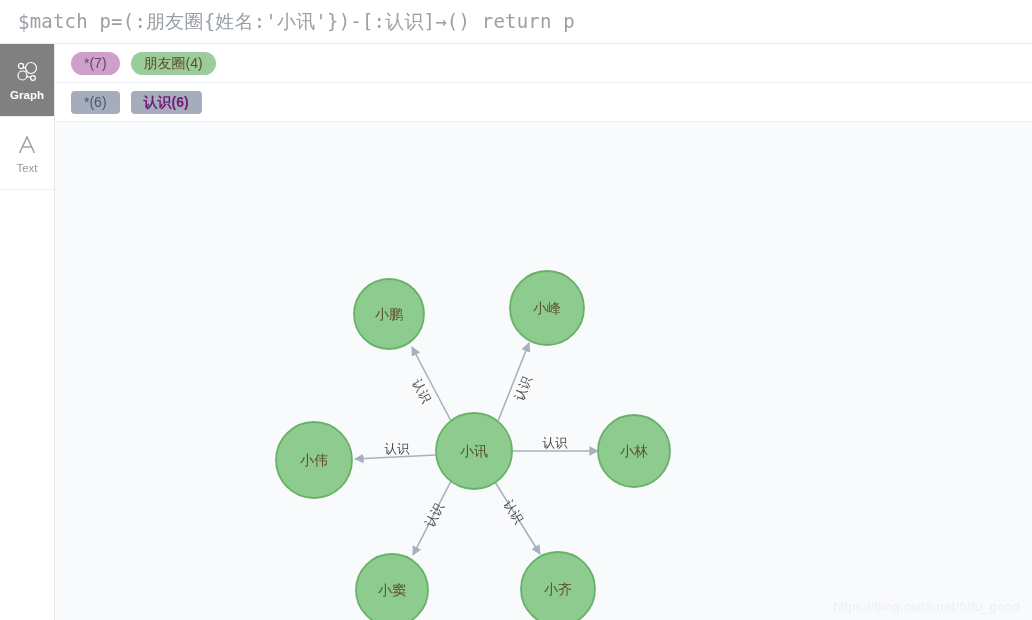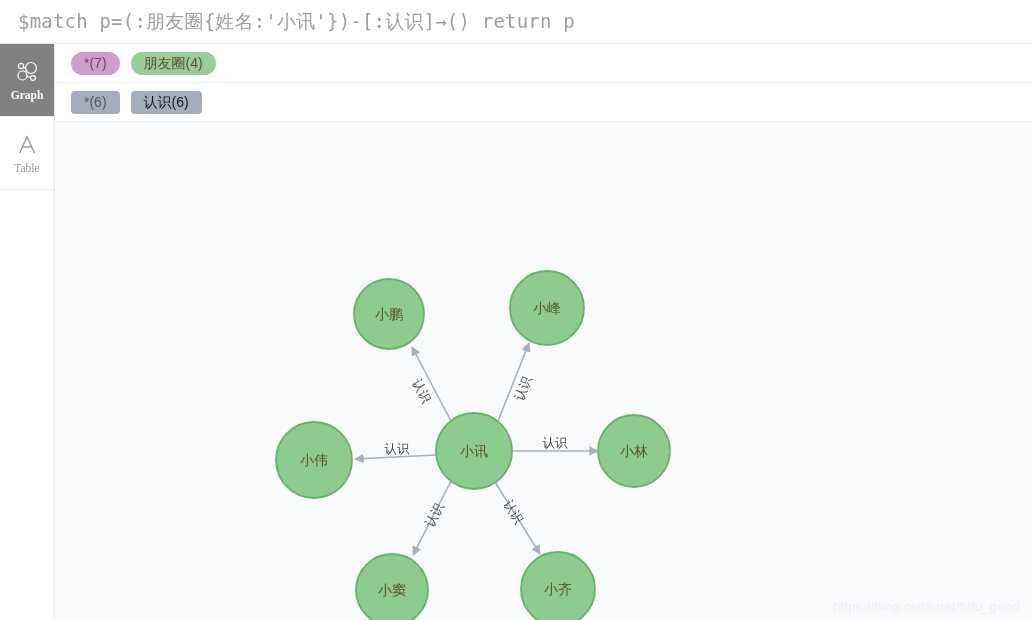--- a/index.html
+++ b/index.html
@@ -51,21 +51,20 @@
     height: 73px;
     box-sizing: border-box;
     border-bottom: 1px solid #eceff3;
     display: flex;
     flex-direction: column;
     align-items: center;
     justify-content: center;
     gap: 5px;
     cursor: pointer;
     color: #9b9b9b;
-    font-family: Liberation Serif, serif;
   }
   .side-item.active {
     background: #808080;
     color: #ffffff;
   }
   .side-label {
     font-size: 11.5px;
     line-height: 1;
   }
   .side-item.active .side-label { color: #ffffff; font-weight: bold; }
@@ -103,21 +102,21 @@
     white-space: nowrap;
   }
   .pill.node {
     border-radius: 12px;
   }
   .pill.rel {
     border-radius: 4px;
   }
   .pill.node.star { background: #cf9fcb; color: #5e4a5e; }
   .pill.node.green { background: #9ccb9c; color: #5b5127; }
-  .pill.rel.gray { background: #a5adbd; color: #0f172a; font-weight: normal; }
+  .pill.rel.gray { background: #a5adbd; color: #701a75; font-weight: bold; }
   .pill.rel.gray.plain { font-weight: normal; color: #4f5766; }
 
   
   .canvas {
     flex: 1 1 auto;
     position: relative;
     background: #f9fafc;
     overflow: hidden;
   }
   .canvas svg { display: block; }
@@ -170,21 +169,21 @@
     </div>
 
 
     <div class="side-item">
       <span class="side-icon">
         <svg viewBox="0 0 26 26" width="26" height="26" fill="none" stroke="currentColor" stroke-width="1.4">
           <path d="M5.5 21 L13 5 L20.5 21"></path>
           <line x1="8.6" y1="15" x2="17.4" y2="15"></line>
         </svg>
       </span>
-      <span class="side-label">Table</span>
+      <span class="side-label">Text</span>
     </div>
 
   </div>
 
   <div class="main">
 
     <div class="legend-row">
       <span class="pill node star">*(7)</span>
       <span class="pill node green">朋友圈(4)</span>
     </div>

